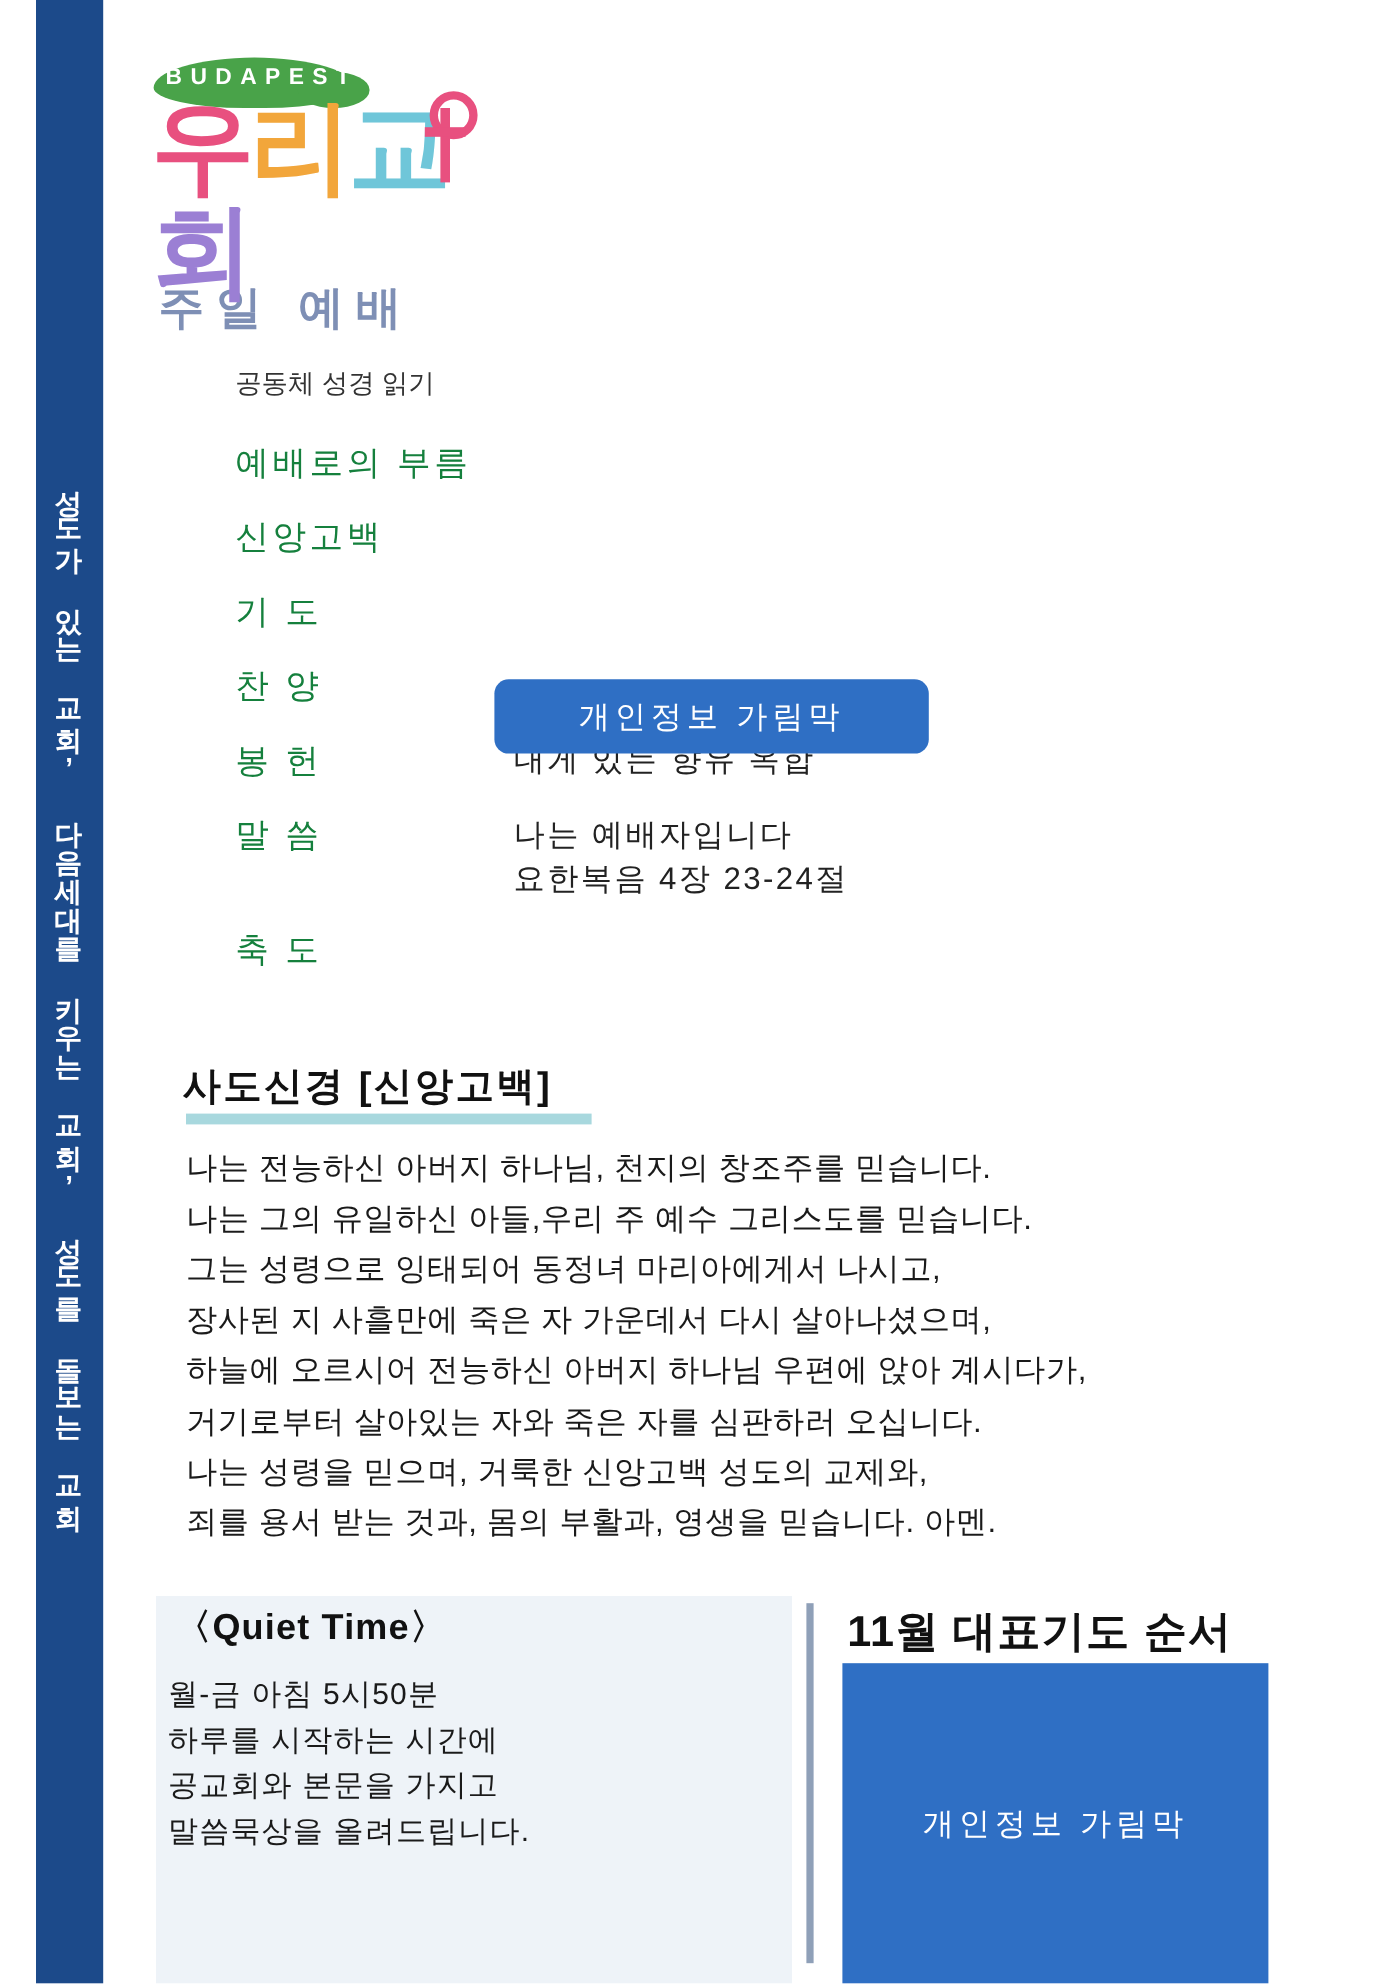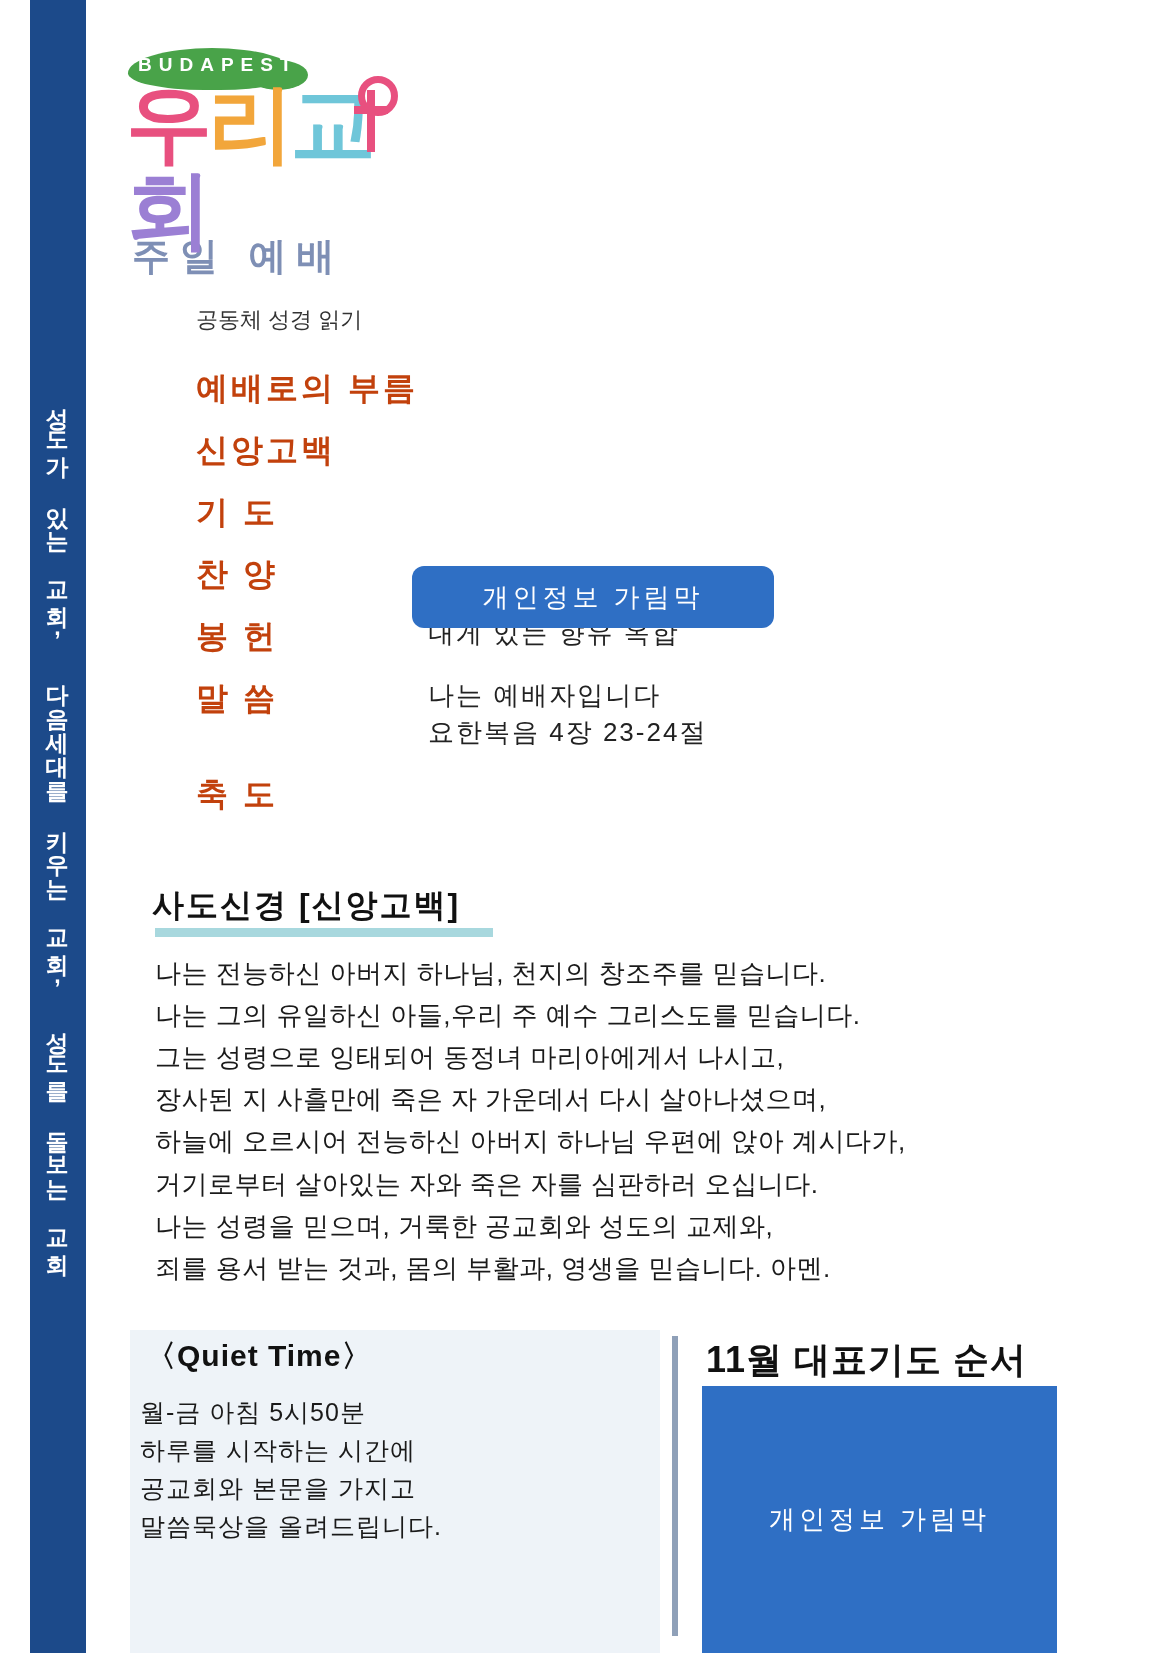--- a/index.html
+++ b/index.html
@@ -141,24 +141,24 @@
     width: 800px;
   }
   .order-row {
     position: relative;
     min-height: 62px;
   }
   .order-label {
     position: absolute;
     left: 0;
     top: 0;
-    font-size: 32px;
-    color: #c2410c;
+    font-size: 28px;
+    color: #15803d;
     letter-spacing: 3px;
-    font-weight: bold;
+    font-weight: normal;
   }
   .order-label.plain {
     font-weight: normal;
     font-size: 22px;
     letter-spacing: 0;
     color: #333;
   }
   .order-detail {
     position: absolute;
     left: 232px;
@@ -325,21 +325,21 @@
 
 <div class="creed-title">사도신경 [신앙고백]</div>
 <div class="creed-underline"></div>
 <div class="creed-body">
   <div>나는 전능하신 아버지 하나님, 천지의 창조주를 믿습니다.</div>
   <div>나는 그의 유일하신 아들,우리 주 예수 그리스도를 믿습니다.</div>
   <div>그는 성령으로 잉태되어 동정녀 마리아에게서 나시고,</div>
   <div>장사된 지 사흘만에 죽은 자 가운데서 다시 살아나셨으며,</div>
   <div>하늘에 오르시어 전능하신 아버지 하나님 우편에 앉아 계시다가,</div>
   <div>거기로부터 살아있는 자와 죽은 자를 심판하러 오십니다.</div>
-  <div>나는 성령을 믿으며, 거룩한 공교회와 성도의 교제와,</div>
+  <div>나는 성령을 믿으며, 거룩한 신앙고백 성도의 교제와,</div>
   <div>죄를 용서 받는 것과, 몸의 부활과, 영생을 믿습니다. 아멘.</div>
 </div>
 
 <div class="qt-panel"></div>
 <div class="qt-title">〈Quiet Time〉</div>
 <div class="qt-body">
   <div>월-금 아침 5시50분</div>
   <div>하루를 시작하는 시간에</div>
   <div>공교회와 본문을 가지고</div>
   <div>말씀묵상을 올려드립니다.</div>

